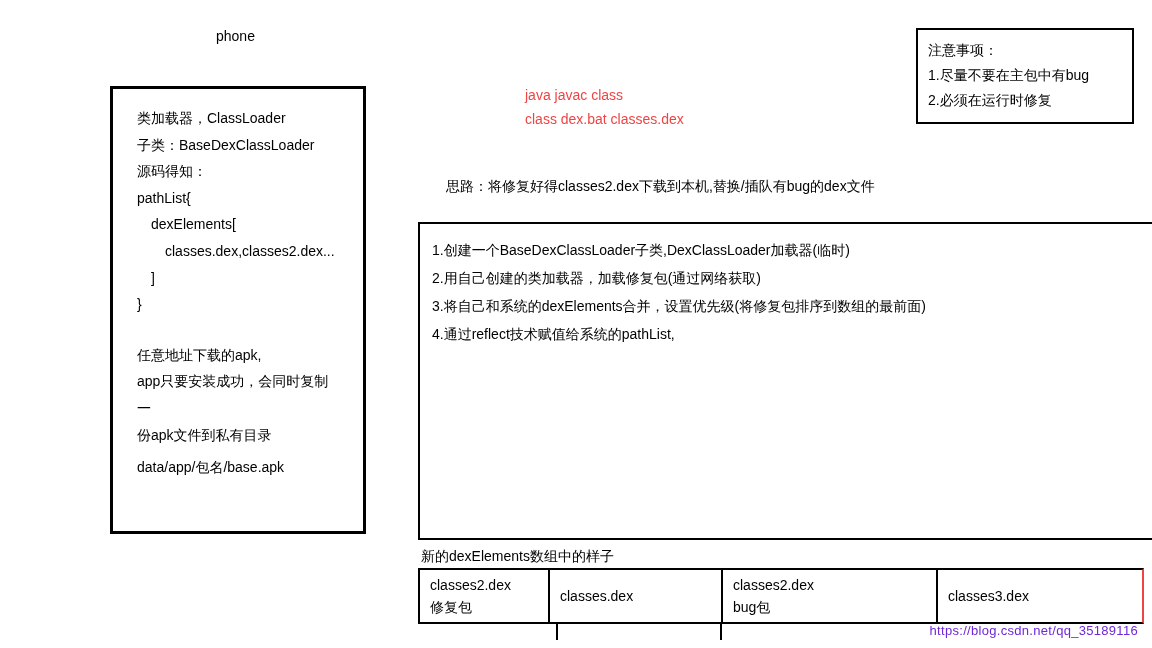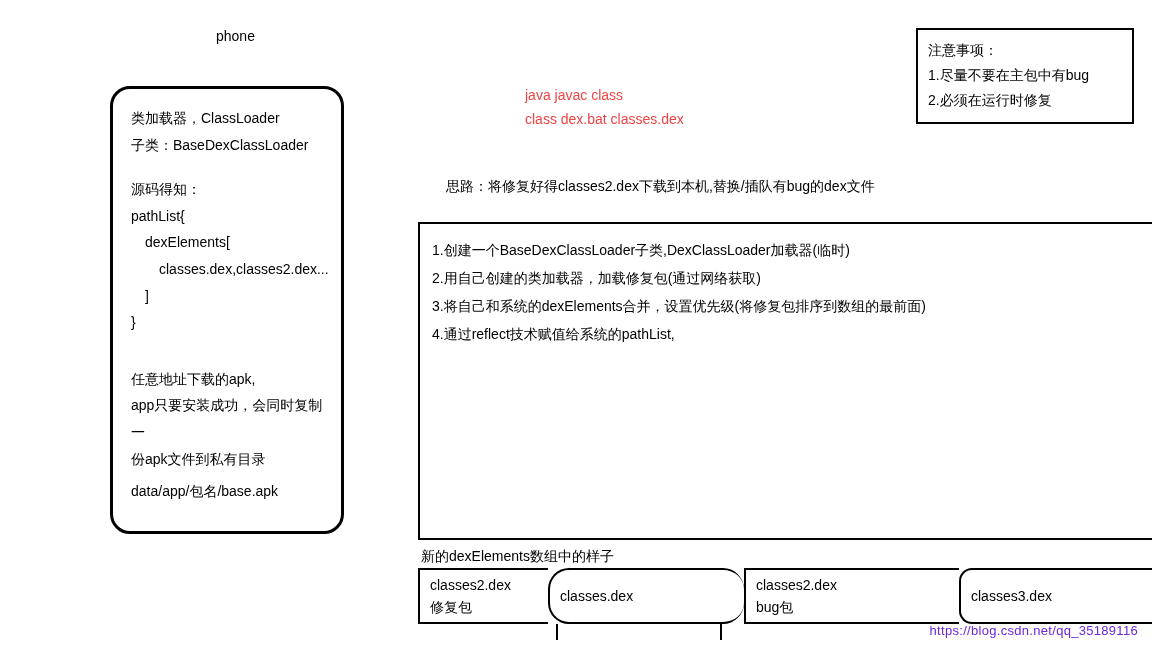--- a/index.html
+++ b/index.html
@@ -14,31 +14,31 @@
     }
     .phone-title {
       position: absolute;
       left: 216px;
       top: 28px;
     }
     .phone-box {
       position: absolute;
       left: 110px;
       top: 86px;
-      width: 234px;
+      width: 256px;
       height: 448px;
       border: 3px solid #000;
-      border-radius: 20px;
-      padding: 16px 18px;
+      border-radius: 0;
+      padding: 16px 24px;
     }
     .phone-box div { line-height: 1.9; }
-    .code-block { margin-top: 18px; }
+    .code-block { }
     .indent1 { padding-left: 14px; }
     .indent2 { padding-left: 28px; }
-    .apk-block { margin-top: 30px; }
+    .apk-block { margin-top: 24px; }
 
     .red-text {
       position: absolute;
       left: 525px;
       top: 84px;
       color: #ef4444;
       line-height: 1.7;
     }
 
     .note-box {
@@ -83,23 +83,23 @@
     .array-cell {
       border: 2px solid #000;
       border-right: none;
       height: 56px;
       padding: 4px 10px;
       line-height: 1.6;
       display: flex;
       flex-direction: column;
       justify-content: center;
     }
-    .array-cell:last-child { border-right: 6px solid #ef4444; border-radius: 13px; }
+    .array-cell:last-child { border-right: 2px solid #ef4444; }
     .c0 { width: 130px; }
-    .c1 { width: 196px; border-radius: 21px; }
+    .c1 { width: 173px; }
     .c2 { width: 215px; }
     .c3 { width: 208px; }
     .tick {
       position: absolute;
       width: 2px;
       height: 16px;
       background: #000;
       top: 624px;
     }
     .watermark {

